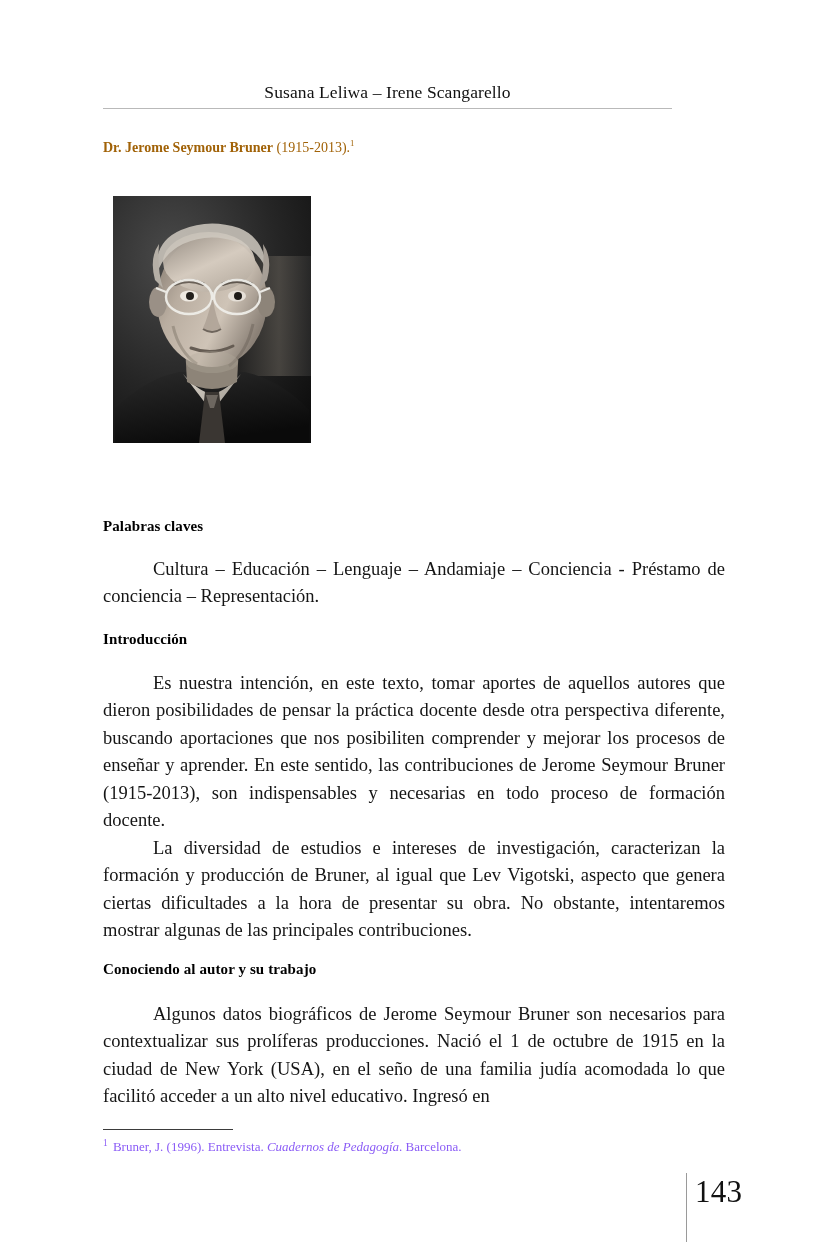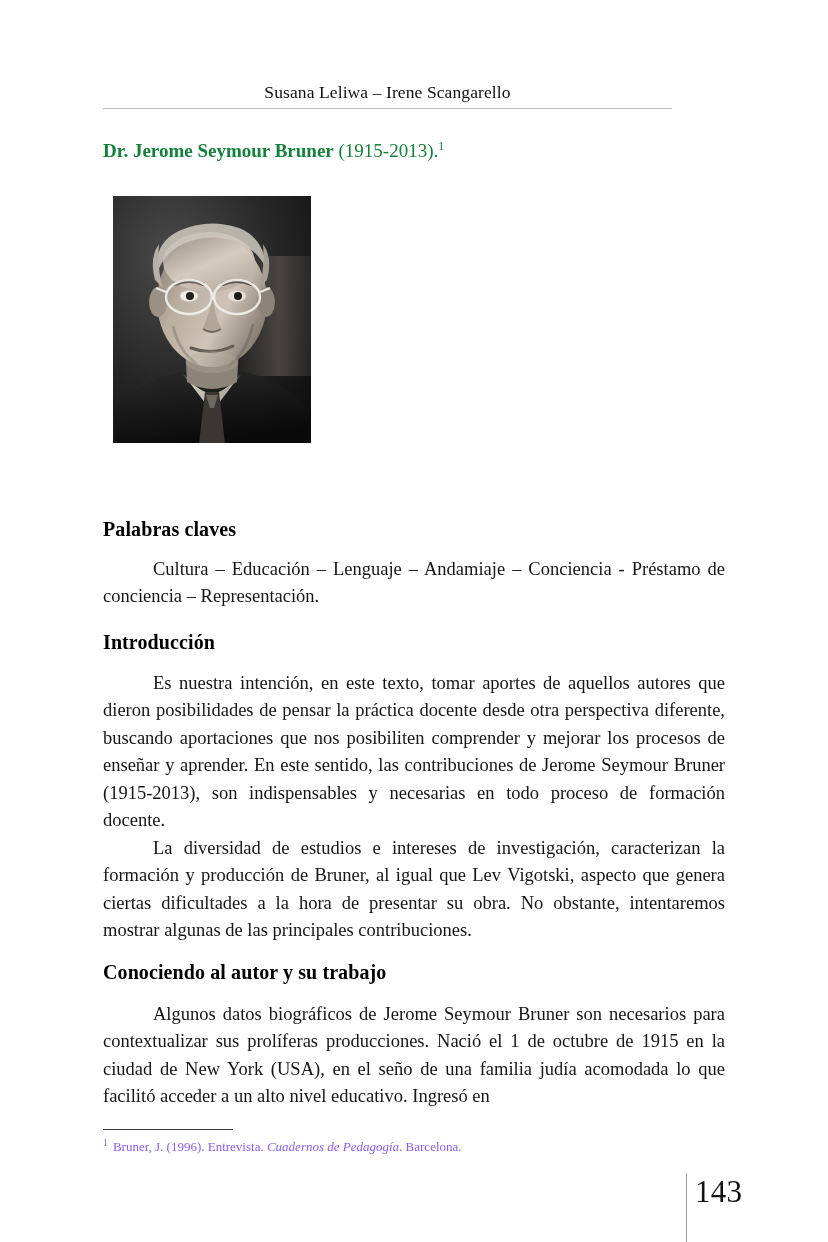--- a/index.html
+++ b/index.html
@@ -43,22 +43,22 @@
     height: 1px;
     background: #b9b9b9;
   }
 
   
   .article-title {
     position: absolute;
     left: 103px;
     top: 124px;
     width: 622px;
-    font-size: 19px;
-    color: #15803d;
+    font-size: 14px;
+    color: #a16207;
   }
   .article-title .strong {
     font-weight: bold;
   }
   .article-title sup {
     font-size: 0.62em;
     vertical-align: super;
     line-height: 0;
   }
 
@@ -97,21 +97,21 @@
   }
 
   
   .block {
     position: absolute;
     left: 103px;
     width: 622px;
   }
   h2.heading {
     margin: 0;
-    font-size: 20px;
+    font-size: 15px;
     font-weight: bold;
     color: #000;
     letter-spacing: 0.1px;
   }
   p.para {
     margin: 0;
     font-size: 18.5px;
     line-height: 1.485;
     text-align: justify;
     text-justify: inter-word;

